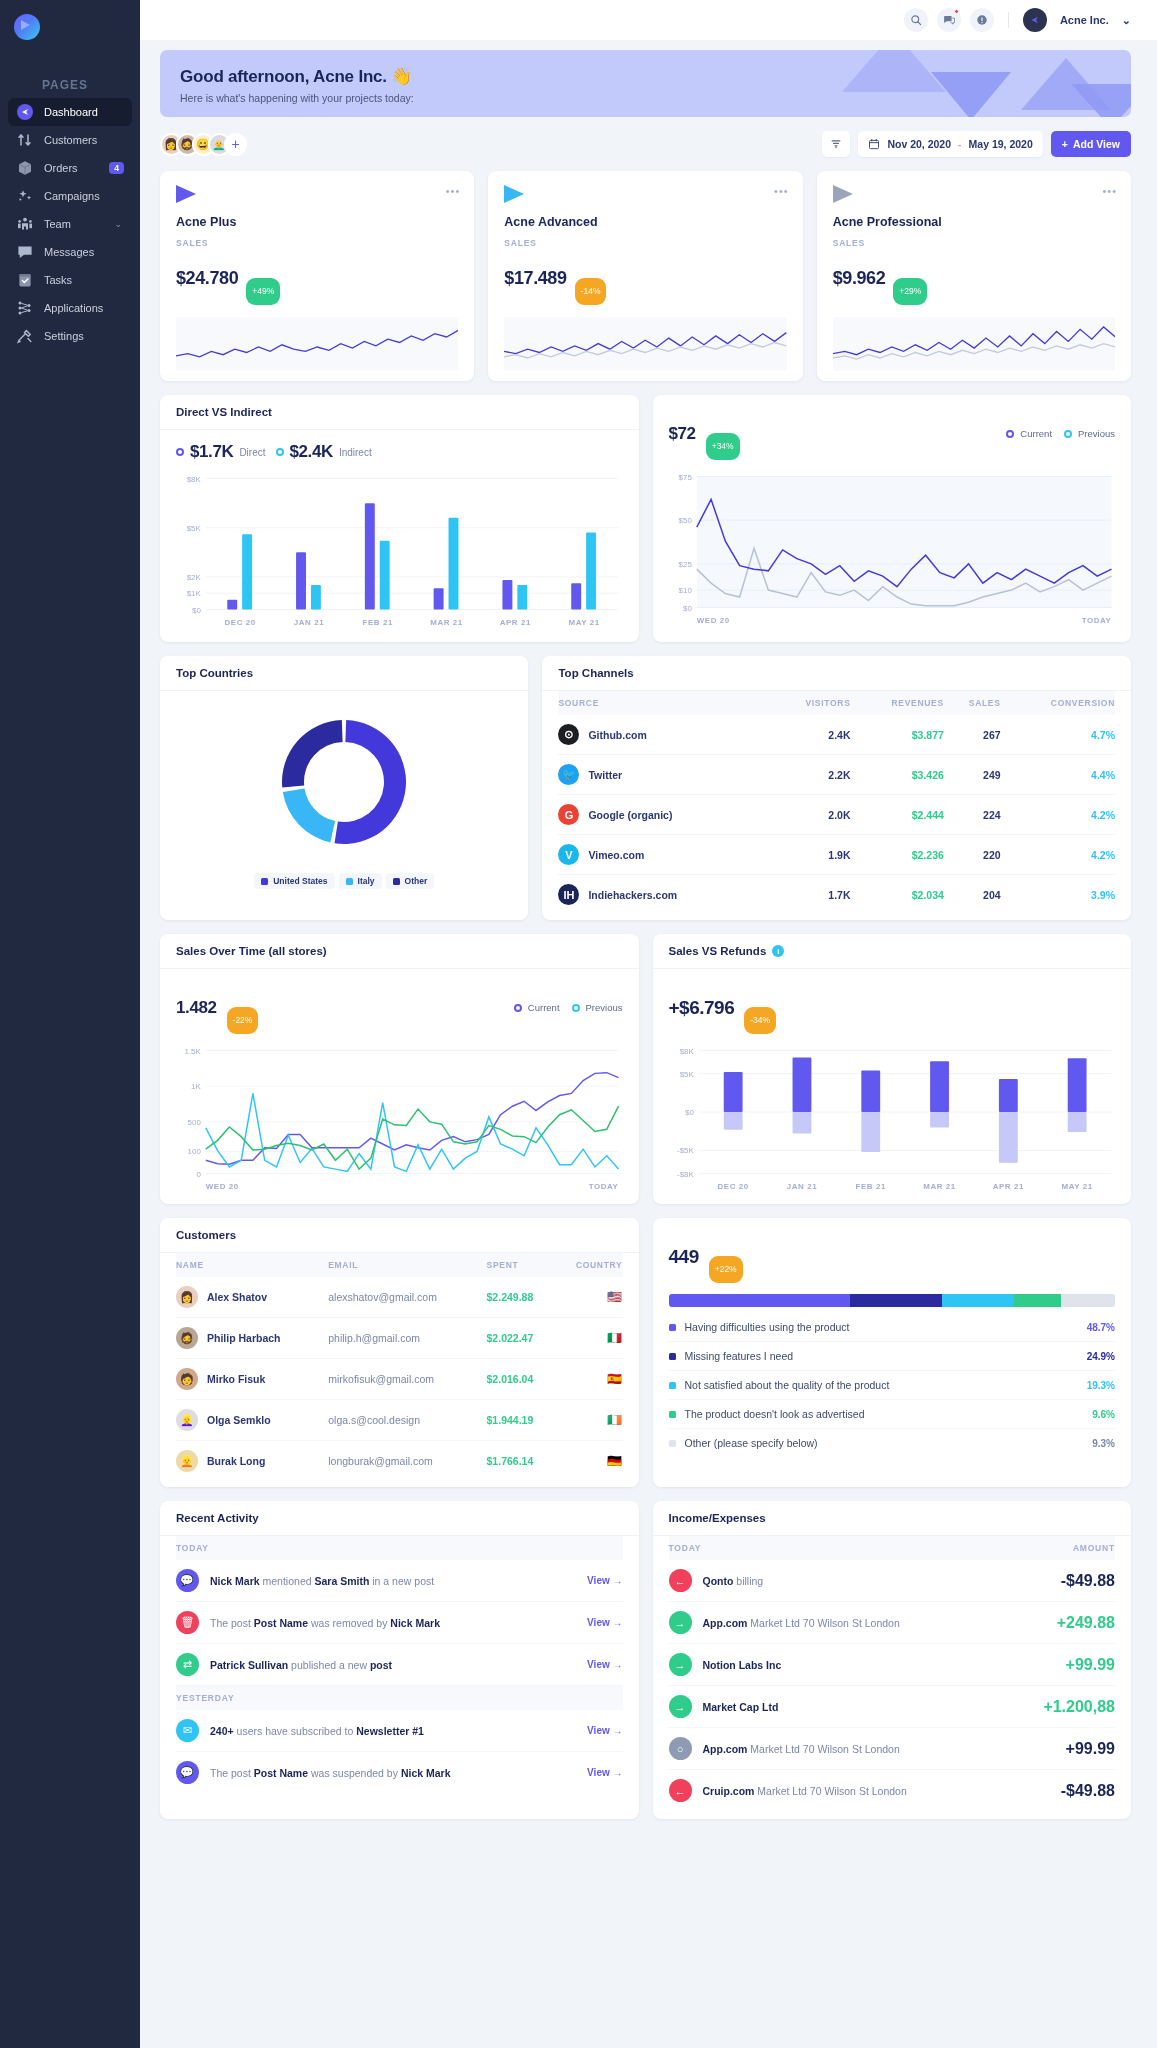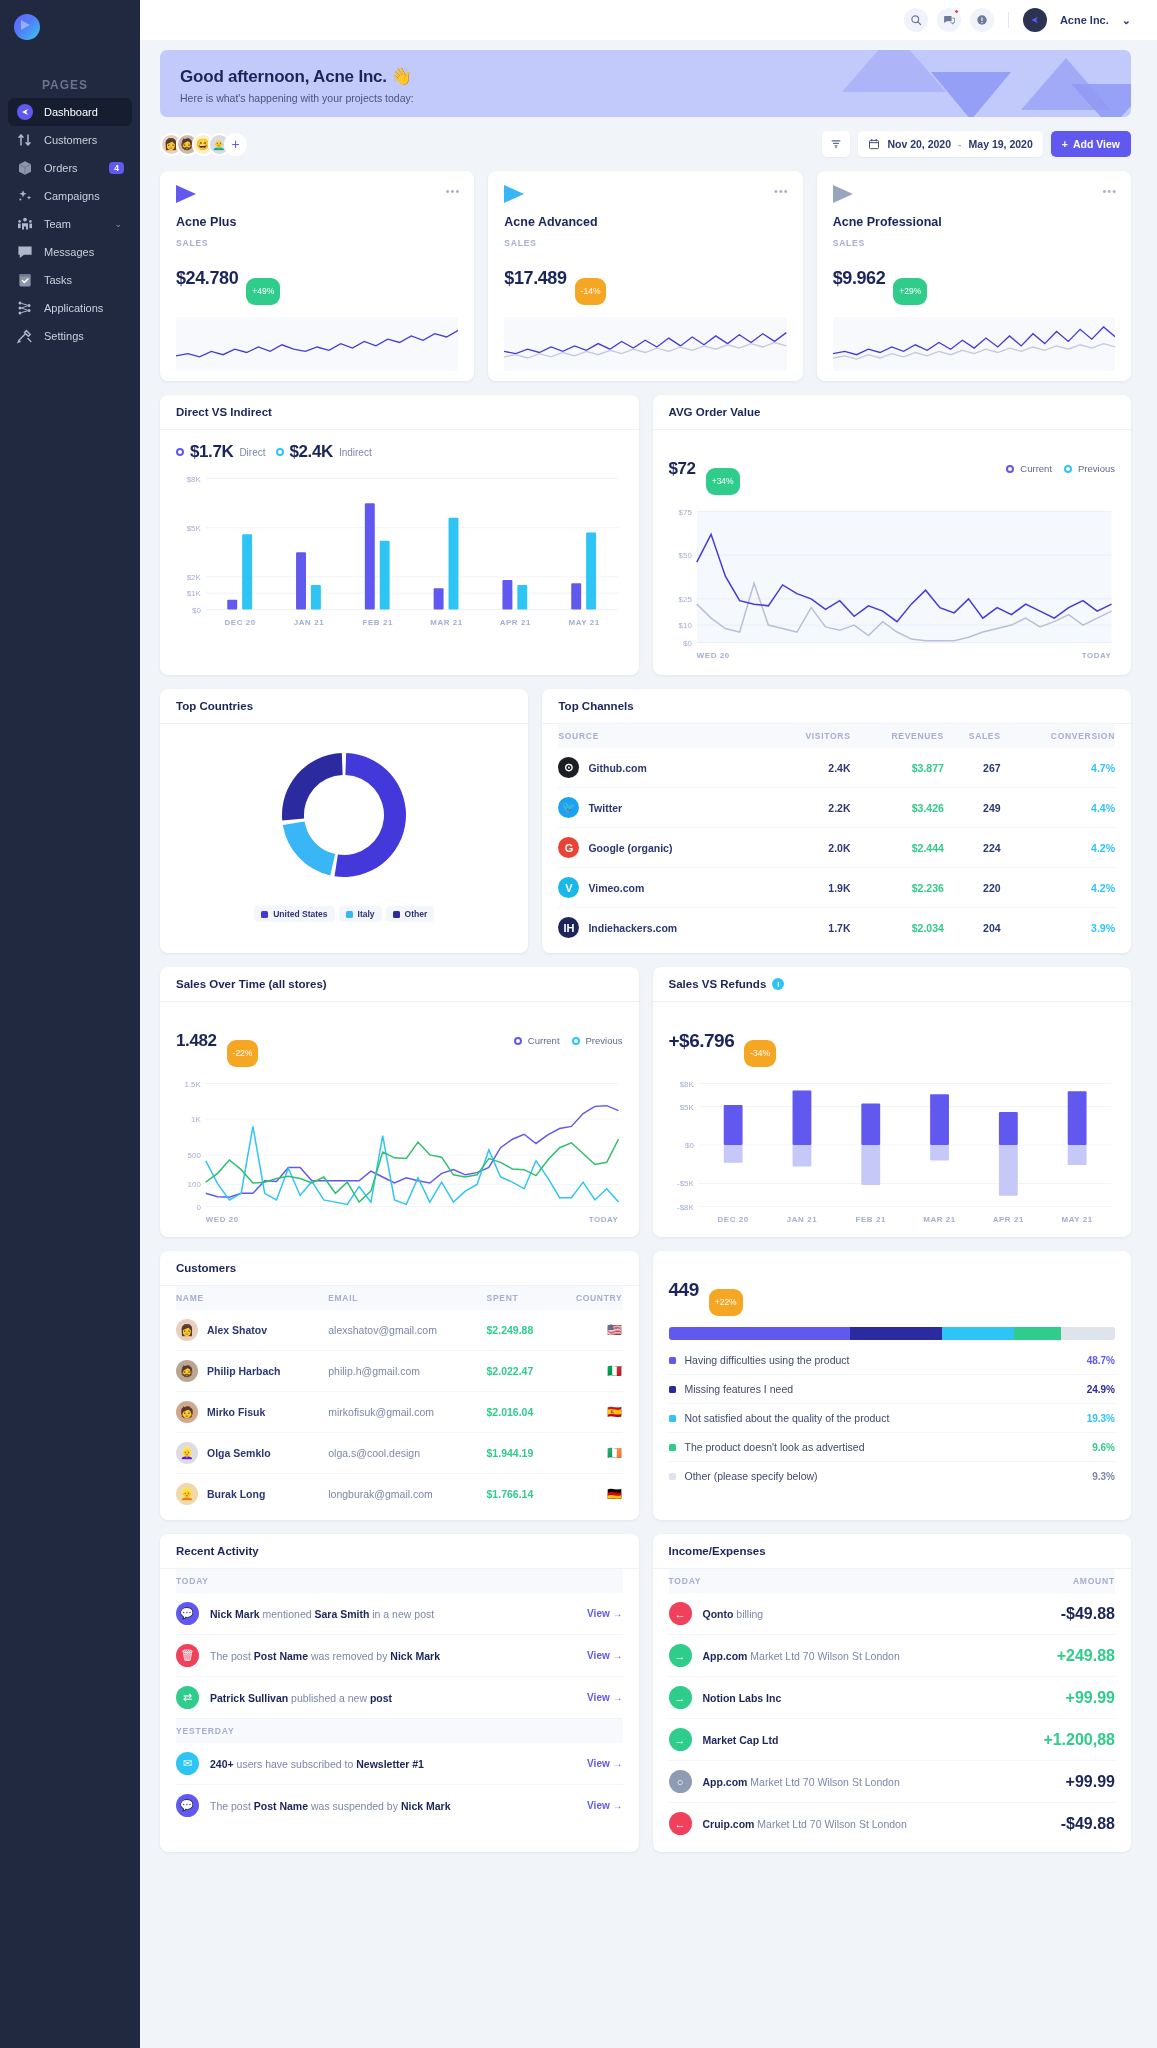--- a/index.html
+++ b/index.html
@@ -485,21 +485,20 @@
                 <text class="axis-x" x="342" y="154" text-anchor="middle">APR 21</text>
                 <rect x="398.3333333333333" y="111.6" width="10" height="26.400000000000006" fill="#6159ef" rx="1"></rect>
                 <rect x="413.3333333333333" y="60.45" width="10" height="77.55" fill="#2ec5f5" rx="1"></rect>
                 <text class="axis-x" x="411.3333333333333" y="154" text-anchor="middle">MAY 21</text>
               </svg>
             </div>
         </div>
       </div>
 
       <div class="card">
-        <div class="card-head">AVG Order Value</div>
         <div class="cb">
           <div class="legend-row">
             <span class="lg-val">$72</span>
             <span class="pill green">+34%</span>
             <div class="toggle-legend">
               <div class="lg">
                 <span class="ring"></span>
                 <span class="lg-cap">Current</span>
               </div>
               <div class="lg">

